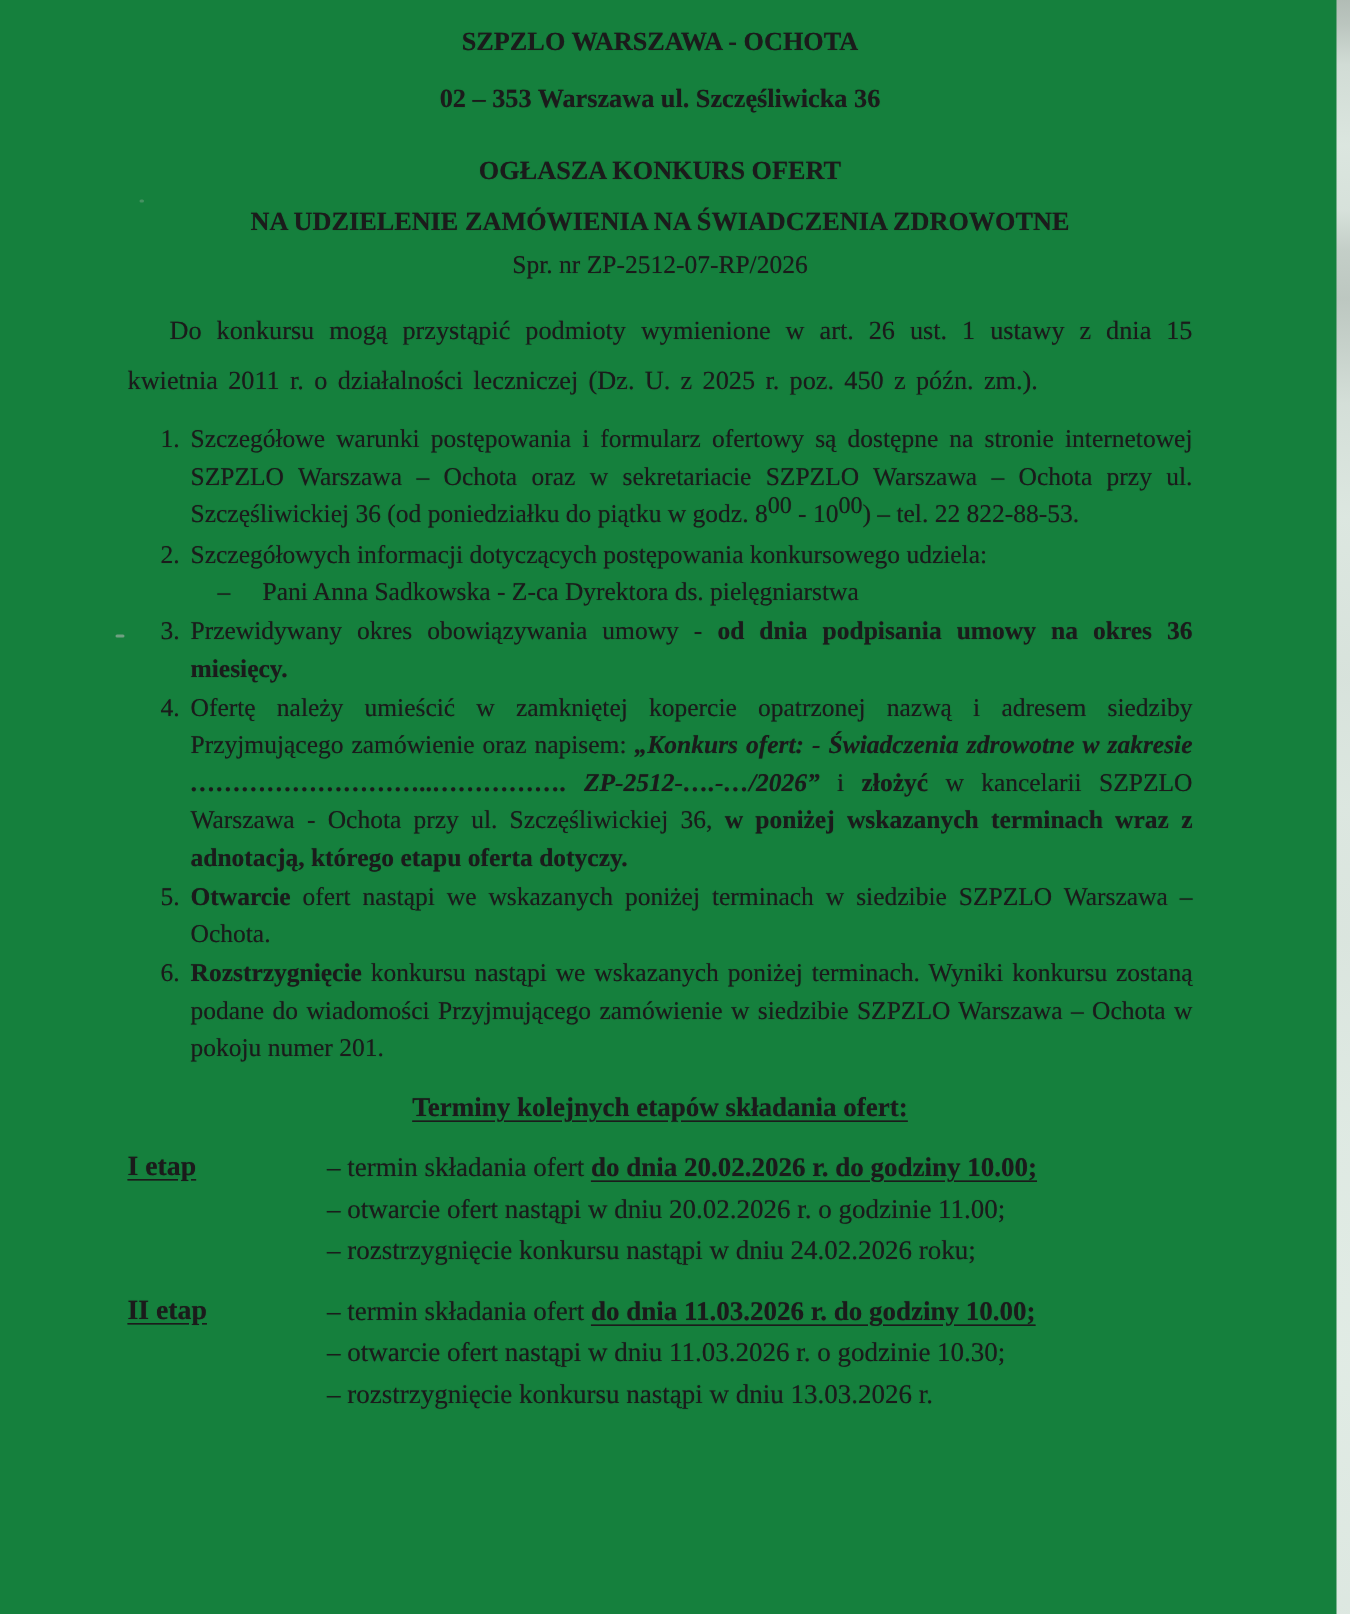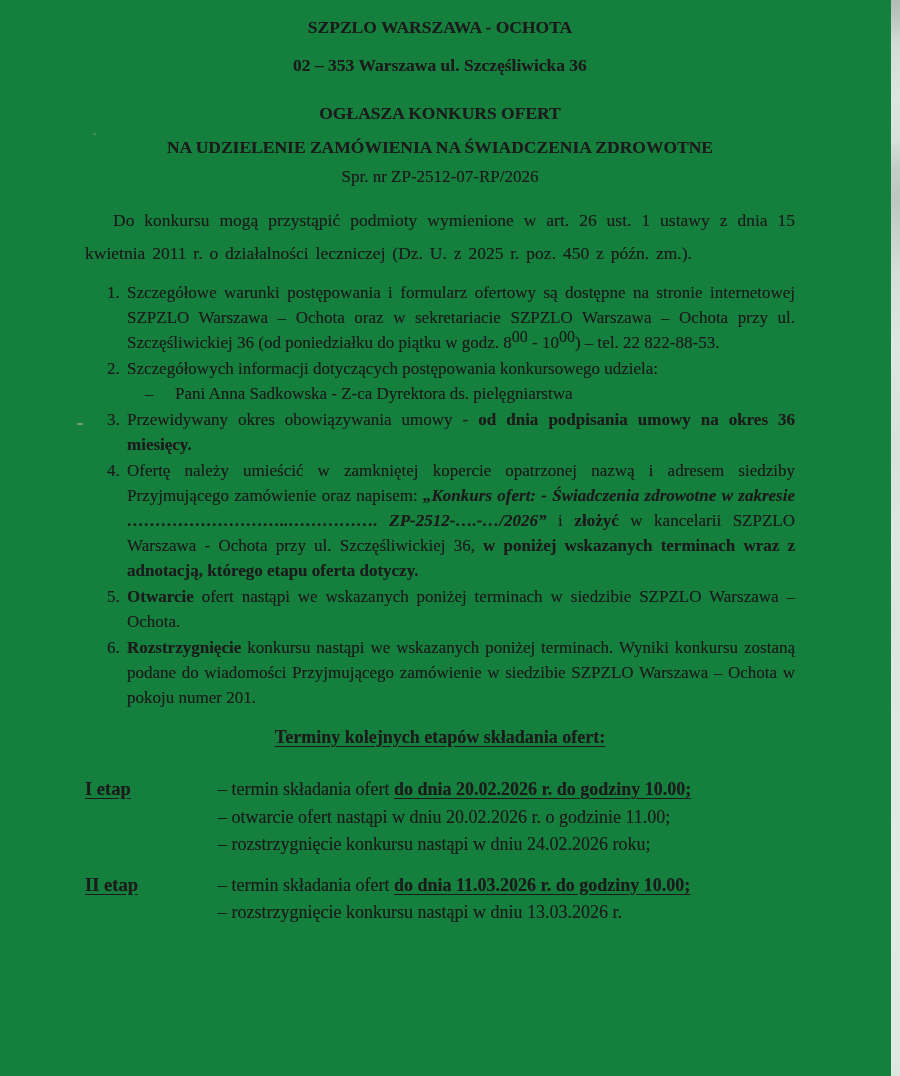--- a/index.html
+++ b/index.html
@@ -58,21 +58,21 @@
   .subdash{ flex:0 0 30px; }
   .b{ font-weight:bold; }
   .bi{ font-weight:bold; font-style:italic; }
   .sup{ font-size:16px; position:relative; top:-6px; }
 
   
   .sched-heading{
     margin-top:17px; text-align:center; font-size:18px; font-weight:bold;
     text-decoration:underline; text-underline-offset:3px;
   }
-  .stages{ margin-top:28px; }
+  .stages{ margin-top:16px; }
   .stage{ display:grid; grid-template-columns:133px 1fr; }
   .stage + .stage{ margin-top:13px; }
   .stage-label{
     font-size:18.5px; font-weight:bold; text-decoration:underline;
     text-underline-offset:3px; line-height:27.5px;
   }
   .sline{ font-size:18px; line-height:27.5px; }
   .bu{ font-weight:bold; text-decoration:underline; text-underline-offset:3px; }
 </style>
 </head>
@@ -146,20 +146,21 @@
           <div class="sline"><span>– termin składania ofert </span><span class="bu">do dnia 20.02.2026 r. do godziny 10.00;</span></div>
           <div class="sline">– otwarcie ofert nastąpi  w dniu 20.02.2026 r. o godzinie 11.00;</div>
           <div class="sline">– rozstrzygnięcie konkursu nastąpi w dniu  24.02.2026 roku;</div>
         </div>
       </div>
 
       <div class="stage">
         <div class="stage-label">II etap</div>
         <div class="stage-lines">
           <div class="sline"><span>– termin składania ofert </span><span class="bu">do dnia 11.03.2026 r. do godziny 10.00;</span></div>
+          <div class="sline">– otwarcie ofert nastąpi  w dniu 11.03.2026 r. o godzinie 10.30;</div>
           <div class="sline">– rozstrzygnięcie konkursu nastąpi w dniu  13.03.2026 r.</div>
         </div>
       </div>
 
     </div>
 
   </div>
 </div>
 
 </body></html>

